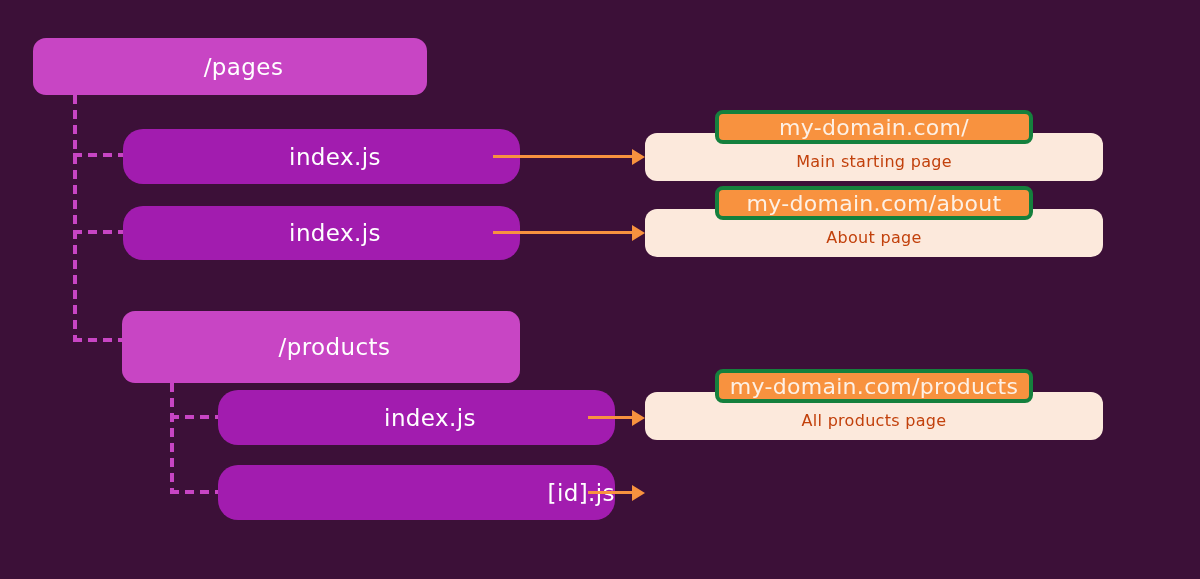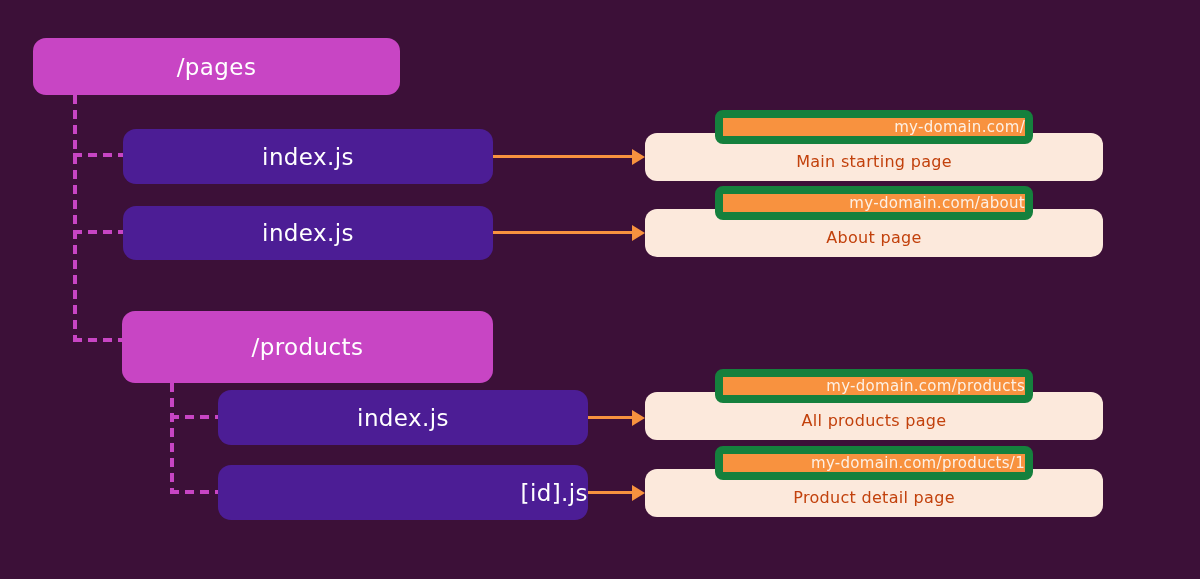--- a/index.html
+++ b/index.html
@@ -13,23 +13,24 @@
   }
   .node {
     position: absolute;
     display: flex;
     align-items: center;
     justify-content: center;
     border-radius: 13px;
     color: #ffffff;
     font-size: 23px;
     letter-spacing: 0.4px;
+    padding-left: 27px;
   }
   .node.folder { background: #c845c4; }
-  .node.file   { background: #4c1d95; }
+  .node.file   { background: #a21caf; border-radius: 20px; }
   .dash-v {
     position: absolute;
     width: 4px;
     background: repeating-linear-gradient(180deg, #c845c4 0 9px, transparent 9px 15px);
   }
   .dash-h {
     position: absolute;
     height: 4px;
     background: repeating-linear-gradient(90deg, #c845c4 0 9px, transparent 9px 15px);
   }
@@ -67,27 +68,27 @@
   }
   .badge {
     position: absolute;
     top: -23px;
     left: 50%;
     transform: translateX(-50%);
     width: 318px;
     height: 34px;
     box-sizing: border-box;
     background: #f8923f;
-    border: 8px solid #15803d;
+    border: 4px solid #15803d;
     border-radius: 8px;
     display: flex;
     align-items: center;
-    justify-content: flex-end;
+    justify-content: center;
     color: #fdf0e5;
-    font-size: 15px;
+    font-size: 22px;
     letter-spacing: 0.3px;
   }
 </style>
 </head>
 <body>
 
 <div class="stage">
 
   <div class="dash-v" style="left:73px; top:95px;  height:247px;"></div>
   <div class="dash-h" style="left:73px; top:153px; width:50px;"></div>
@@ -135,20 +136,14 @@
     <div class="card-label">About page</div>
   </div>
 
   <div class="card" style="left:645px; top:392px;">
     <div class="badge">
       <span>my-domain.com/products</span>
     </div>
     <div class="card-label">All products page</div>
   </div>
 
-  <div class="card" style="left:645px; top:469px;">
-    <div class="badge">
-      <span>my-domain.com/products/1</span>
-    </div>
-    <div class="card-label">Product detail page</div>
-  </div>
 
 </div>
 
 </body></html>

